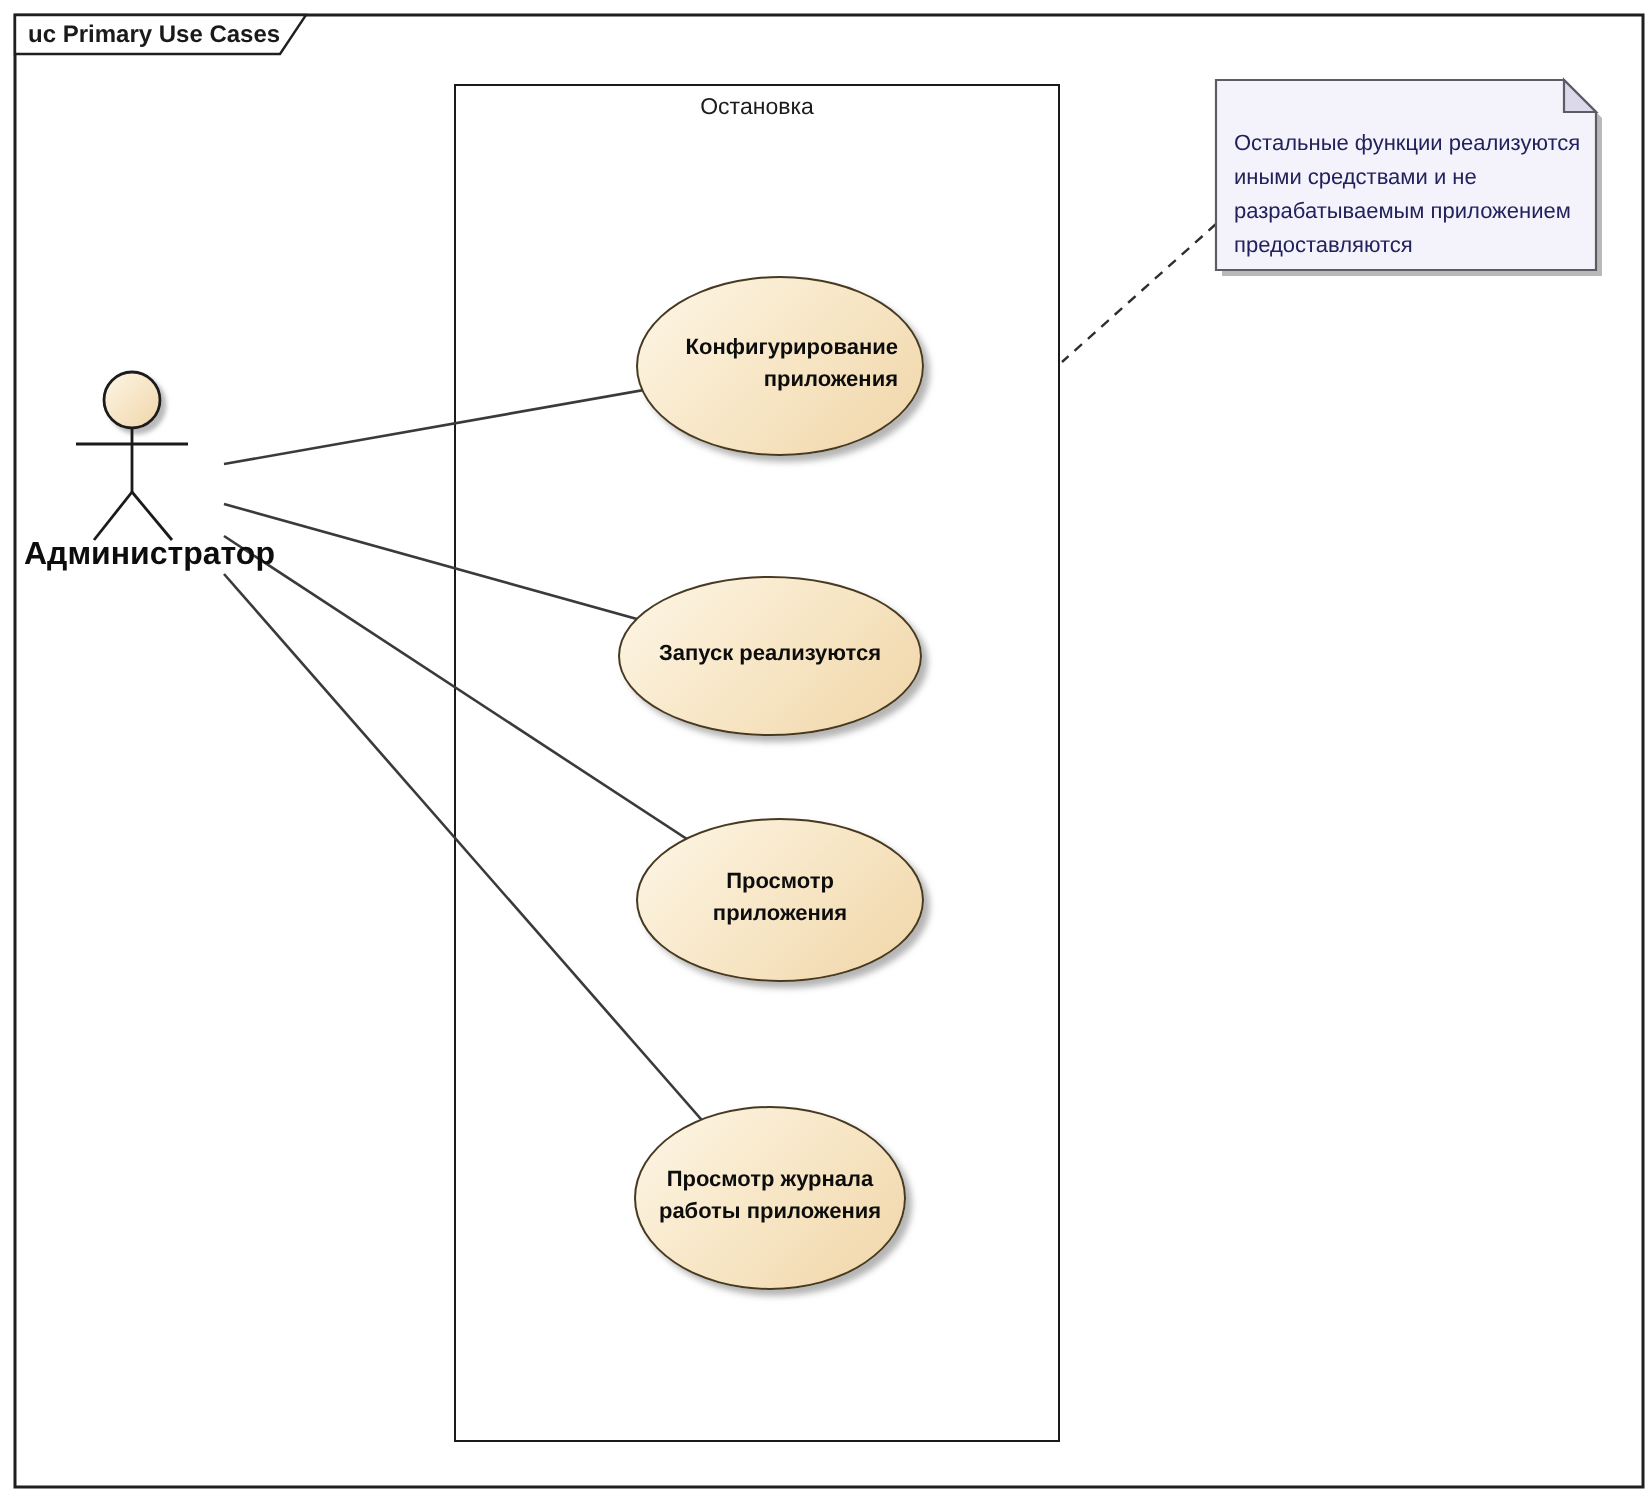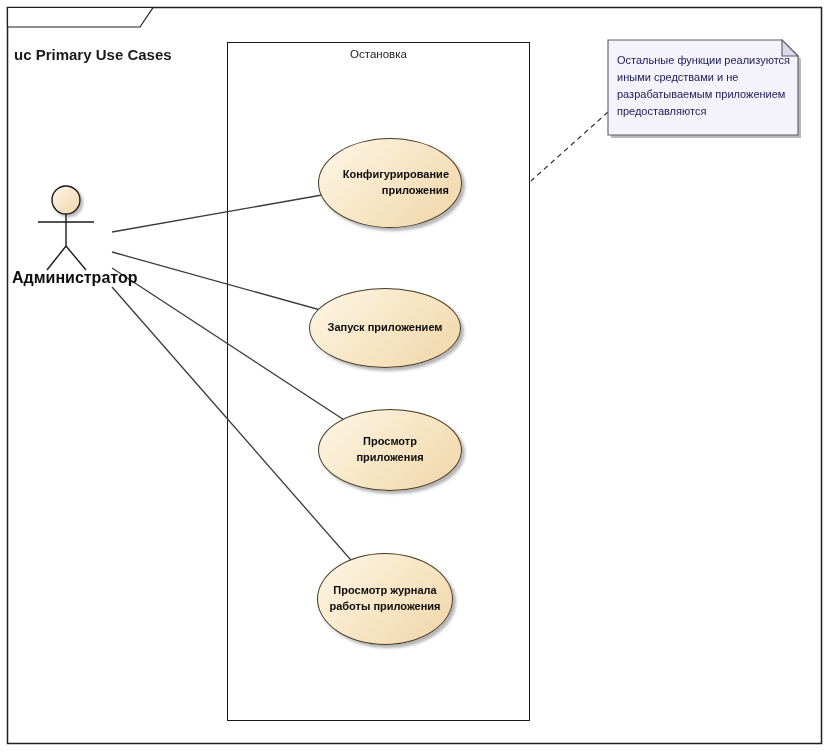--- a/index.html
+++ b/index.html
@@ -36,28 +36,28 @@
   .uc2{left:309px;top:288px;width:152px;height:80px;}
   .uc3{left:318px;top:409px;width:144px;height:82px;}
   .uc4{left:317px;top:553px;width:136px;height:92px;}
   .uc1 .uc-label{max-width:118px;text-align:right;}
   .uc2 .uc-label{max-width:140px;}
   .uc3 .uc-label{max-width:88px;}
   .uc4 .uc-label{max-width:128px;}
 
   
   .frame-label{
-    position:absolute;left:14px;top:10px;font-size:15px;font-weight:bold;color:#1a1a1a;z-index:4;margin-top:36px;
+    position:absolute;left:14px;top:10px;font-size:12px;font-weight:bold;color:#1a1a1a;z-index:4;
   }
   .actor-label{
     position:absolute;left:12px;top:269px;width:112px;text-align:left;
     font-size:16px;font-weight:bold;color:#0d0d0d;z-index:4;
   }
   .note-text{
-    position:absolute;left:617px;top:52px;width:176px;
+    position:absolute;left:617px;top:64px;width:176px;
     font-size:11px;line-height:17px;color:#21215c;z-index:4;
   }
 </style>
 </head>
 <body>
 
 <div class="canvas">
 
   <div class="boundary"></div>
 
@@ -101,21 +101,21 @@
   <div class="frame-label">uc Primary Use Cases</div>
 
   <div class="boundary-title">Остановка</div>
 
   <div class="actor-label">Администратор</div>
 
   <div class="usecase uc1">
     <div class="uc-label">Конфигурирование приложения</div>
   </div>
   <div class="usecase uc2">
-    <div class="uc-label">Запуск приложением</div>
+    <div class="uc-label">Запуск реализуются</div>
   </div>
   <div class="usecase uc3">
     <div class="uc-label">Просмотр приложения</div>
   </div>
   <div class="usecase uc4">
     <div class="uc-label">Просмотр журнала работы приложения</div>
   </div>
 
   <div class="note-text">
     <div>Остальные функции реализуются</div>

